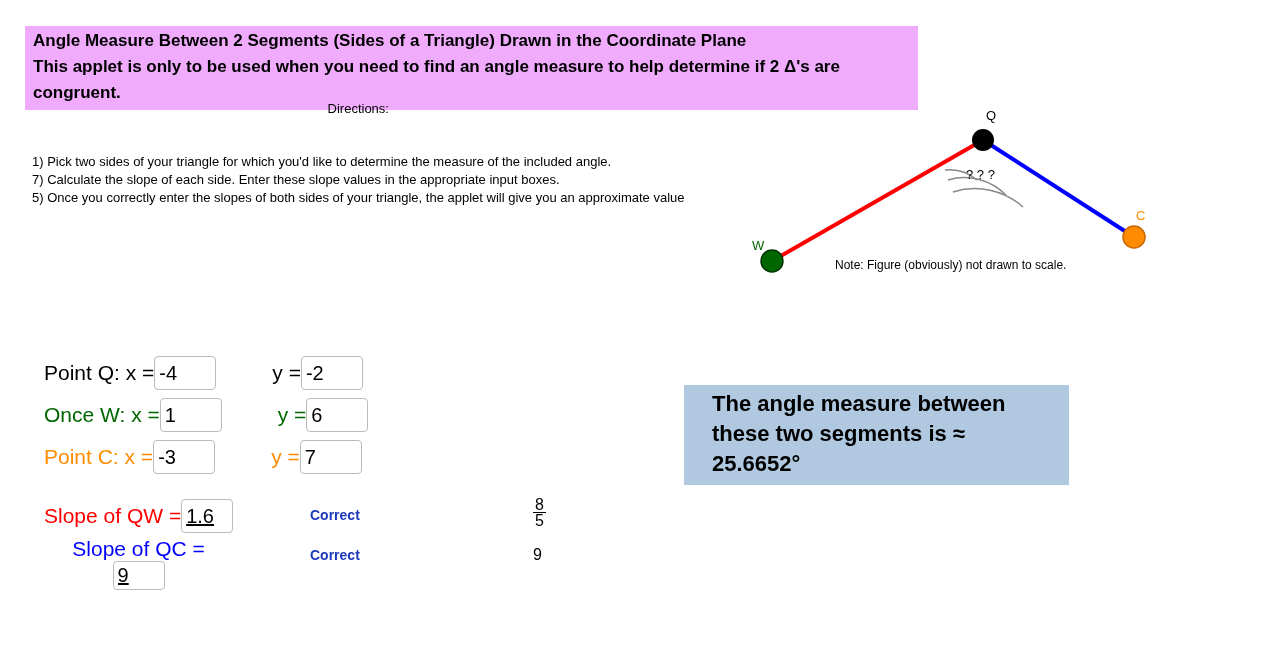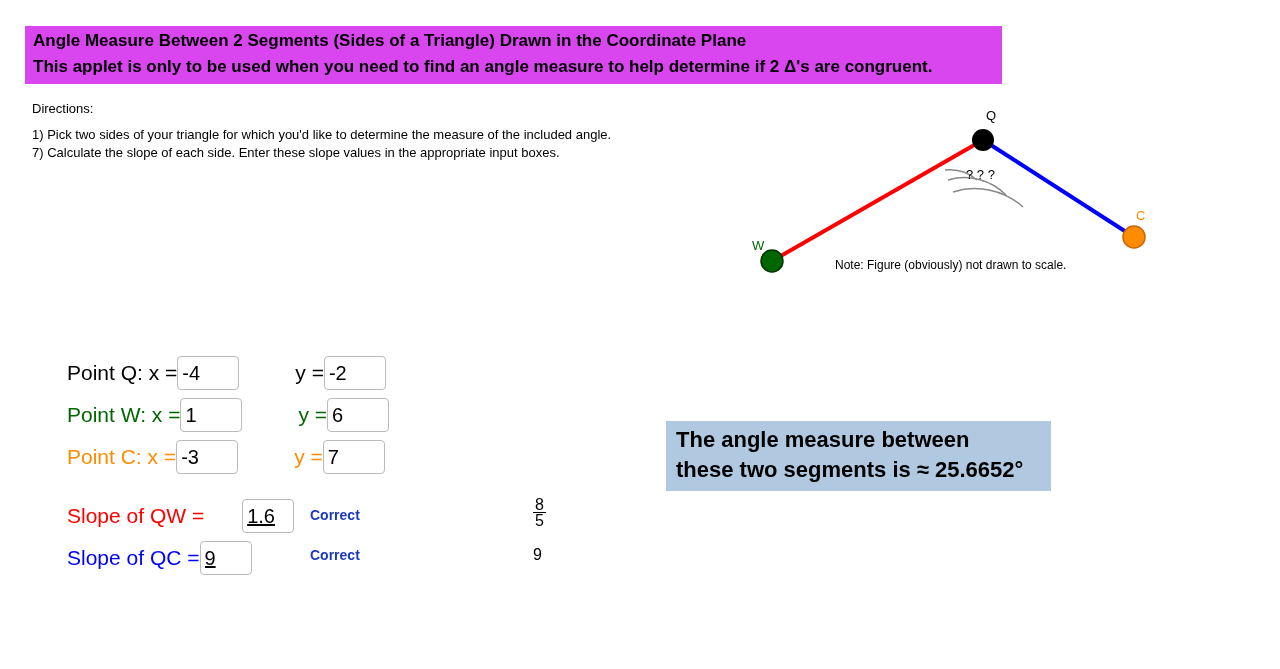--- a/index.html
+++ b/index.html
@@ -8,39 +8,39 @@
       background: #fff;
       width: 1280px;
       height: 669px;
       position: relative;
       overflow: hidden;
     }
     .header {
       position: absolute;
       left: 25px;
       top: 26px;
-      width: 977px;
-      background: #d946ef;
+      width: 893px;
+      background: #f0abfc;
       padding: 2px 8px 4px;
     }
     .header-line {
       font-weight: bold;
       font-size: 17px;
       line-height: 26px;
       color: #000;
     }
     .directions {
       position: absolute;
       left: 32px;
       top: 100px;
       font-size: 13px;
       color: #000;
       line-height: 18px;
     }
-    .directions-title { margin-bottom: 8px; }
+    .directions-title { margin-bottom: 35px; text-align: center; }
     .diagram {
       position: absolute;
       left: 750px;
       top: 105px;
       width: 410px;
       height: 180px;
     }
     .figure-note {
       position: absolute;
       left: 835px;
@@ -51,38 +51,37 @@
     .inputs {
       position: absolute;
       left: 44px;
       top: 352px;
     }
     .row {
       display: flex;
       align-items: center;
       height: 42px;
       font-size: 21px;
-      margin-left: 23px;
     }
     .row .lab { display: inline-block; }
     .row input {
       height: 34px;
       width: 62px;
       font-size: 20px;
       padding: 2px 4px;
       border: 1px solid #bbb;
       border-radius: 4px;
       font-family: Arial, sans-serif;
     }
     .ylab { margin-left: 56px; }
     .q-color { color: #000; }
     .w-color { color: #006600; }
     .c-color { color: #ff8c00; }
-    .qw-color { color: #ff0000; gap: 38px; }
-    .qc-color { color: #0000ff; }
+    .qw-color { color: #ff0000; }
+    .qc-color { color: #0000ff; flex-direction: column; }
     .slopes {
       position: absolute;
       left: 44px;
       top: 495px;
     }
     .slopes .row input { width: 52px; text-decoration: underline; }
     .status {
       position: absolute;
       font-size: 14px;
       font-weight: bold;
@@ -91,26 +90,25 @@
     .frac {
       position: absolute;
       text-align: center;
       font-size: 16px;
       color: #000;
       line-height: 15px;
     }
     .frac .num { border-bottom: 1px solid #000; padding: 0 2px; }
     .result {
       position: absolute;
-      left: 666px;
+      left: 684px;
       top: 385px;
       background: #b0c9e1;
-      padding: 4px 10px 6px;
+      padding: 4px 28px 6px;
       width: 385px;
-      margin-top: 36px;
     }
     .result-line {
       font-weight: bold;
       font-size: 22px;
       line-height: 30px;
       color: #000;
     }
     svg text { font-family: Arial, sans-serif; }
   </style>
 </head>
@@ -118,20 +116,21 @@
 
 <div class="header">
   <div class="header-line">Angle Measure Between 2 Segments (Sides of a Triangle) Drawn in the Coordinate Plane</div>
   <div class="header-line">This applet is only to be used when you need to find an angle measure to help determine if 2 Δ's are congruent.</div>
 </div>
 
 <div class="directions">
   <div class="directions-title">Directions:</div>
   <div>1) Pick two sides of your triangle for which you'd like to determine the measure of the included angle.</div>
   <div>7) Calculate the slope of each side. Enter these slope values in the appropriate input boxes.</div>
+  <div>5) Once you correctly enter the slopes of both sides of your triangle, the applet will give you an approximate value</div>
 </div>
 
 <div class="diagram">
   <svg width="410" height="180" viewBox="0 0 410 180">
     <path d="M 227 75 A 42 42 0 0 0 195 65" fill="none" stroke="#888" stroke-width="1.5"></path>
     <path d="M 256 90 A 58 58 0 0 0 198 75" fill="none" stroke="#888" stroke-width="1.5"></path>
     <path d="M 273 102 A 72 72 0 0 0 203 87" fill="none" stroke="#888" stroke-width="1.5"></path>
     <line x1="233" y1="35" x2="22" y2="156" stroke="#ff0000" stroke-width="4"></line>
     <line x1="233" y1="35" x2="384" y2="132" stroke="#0000ff" stroke-width="4"></line>
     <circle cx="233" cy="35" r="11" fill="#000"></circle>
@@ -147,21 +146,21 @@
 <div class="figure-note">Note: Figure (obviously) not drawn to scale.</div>
 
 <div class="inputs">
   <div class="row q-color">
     <span class="lab">Point Q: x =</span>
     <input value="-4" style="">
     <span class="lab ylab">y =</span>
     <input value="-2" style="">
   </div>
   <div class="row w-color">
-    <span class="lab">Point W: x =</span>
+    <span class="lab">Once W: x =</span>
     <input value="1" style="">
     <span class="lab ylab">y =</span>
     <input value="6" style="">
   </div>
   <div class="row c-color">
     <span class="lab">Point C: x =</span>
     <input value="-3" style="">
     <span class="lab ylab">y =</span>
     <input value="7" style="">
   </div>

